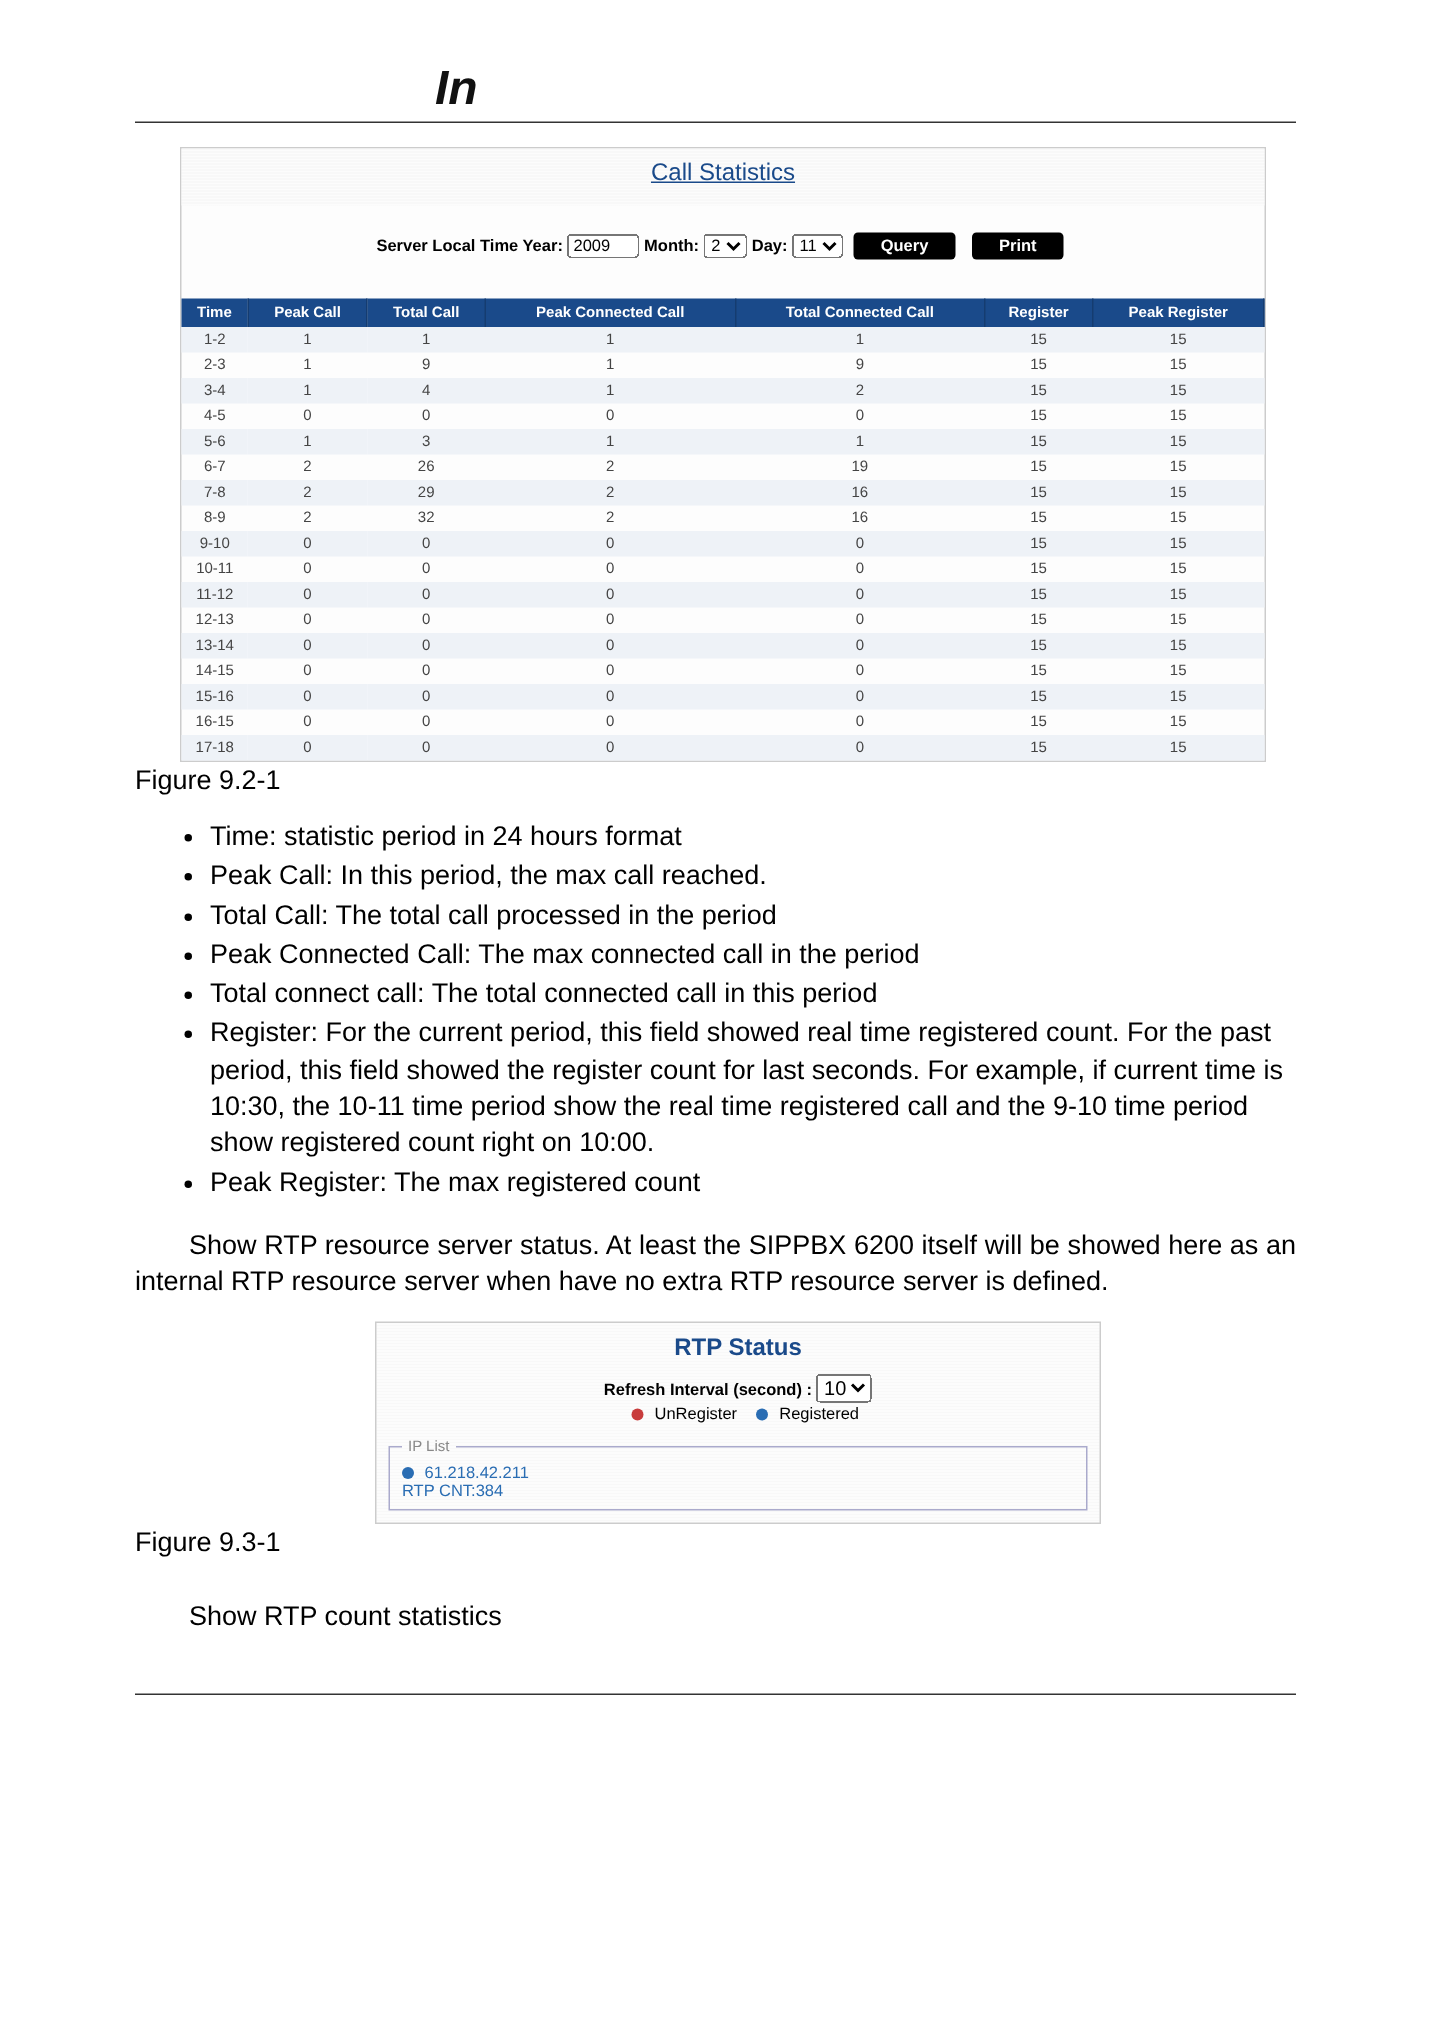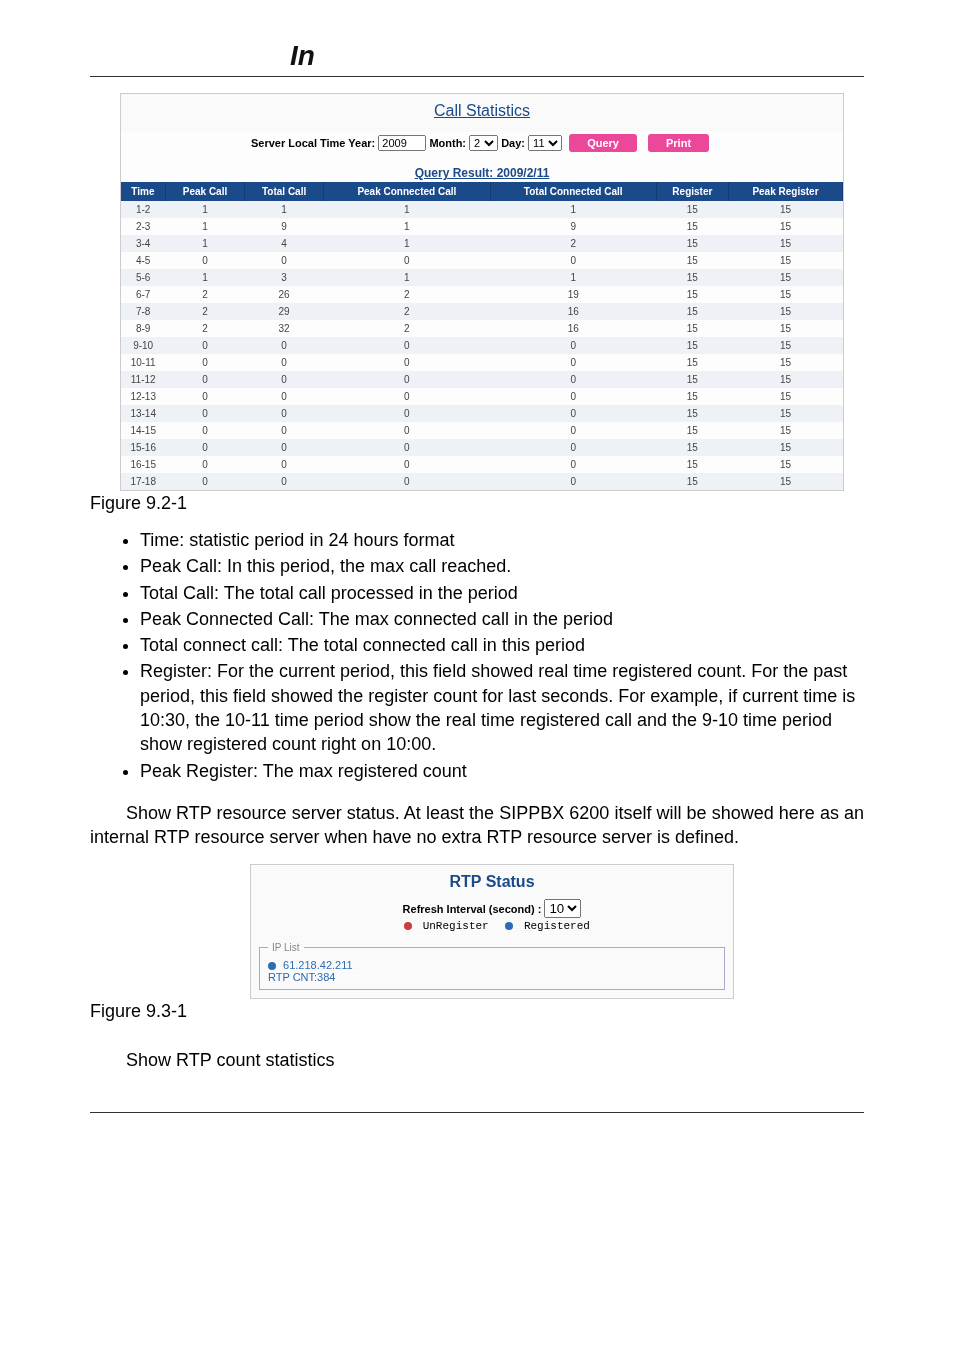--- a/index.html
+++ b/index.html
@@ -15,21 +15,21 @@
     box-sizing: border-box;
   }
   .logo-bar {
     border-bottom: 1px solid #333;
     padding-bottom: 4px;
     margin-bottom: 16px;
   }
   .logo-area {
     font-weight: bold;
     font-style: italic;
-    font-size: 28px;
+    font-size: 32px;
     color: #111;
     margin-left: 200px;
   }
   .stat-panel {
     border: 1px solid #ccc;
     margin: 0 20px 0 30px;
     background: #fdfdfd;
     font-size: 11px;
   }
   .stat-title {
@@ -52,24 +52,24 @@
     width: 40px;
     font-size: 11px;
     padding: 0 2px;
   }
   .query-row select {
     font-size: 11px;
   }
   .btn {
     display: inline-block;
     color: #fff;
-    background: #ec4899;
+    background: #000000;
     padding: 3px 18px;
     font-size: 11px;
-    margin: 0 4px;
+    margin: 16px 4px;
     border-radius: 3px;
     cursor: pointer;
   }
   .result-title {
     text-align: center;
     font-weight: bold;
     text-decoration: underline;
     color: #1a4a8a;
     font-size: 12px;
     padding: 4px 0 2px 0;
@@ -130,21 +130,20 @@
   }
   .rtp-refresh {
     text-align: center;
     font-weight: bold;
     font-size: 11px;
   }
   .rtp-legend {
     text-align: center;
     font-size: 11px;
     padding: 2px 0 6px 0;
-    font-family: Liberation Mono, monospace;
   }
   .dot { display:inline-block; width:8px; height:8px; border-radius:50%; margin:0 4px 0 10px; vertical-align:middle; }
   .dot-red { background:#c83c3c; }
   .dot-blue { background:#2a6db3; }
   fieldset.iplist {
     border: 1px solid #aac;
     margin: 4px 0 0 0;
     padding: 6px 8px;
     font-size: 11px;
   }
@@ -170,21 +169,20 @@
     <div class="query-row">
       <span>Server Local Time Year:</span>
       <input class="txt" value="2009" style="">
       <span>Month:</span>
       <select><option>2</option></select>
       <span>Day:</span>
       <select><option>11</option></select>
       <span class="btn">Query</span>
       <span class="btn">Print</span>
     </div>
-    <div class="result-title">Query Result: 2009/2/11</div>
     <table class="stats">
       <thead>
           <tr id="stat-head-row">
             <th>Time</th>
             <th>Peak Call</th>
             <th>Total Call</th>
             <th>Peak Connected Call</th>
             <th>Total Connected Call</th>
             <th>Register</th>
             <th>Peak Register</th>

